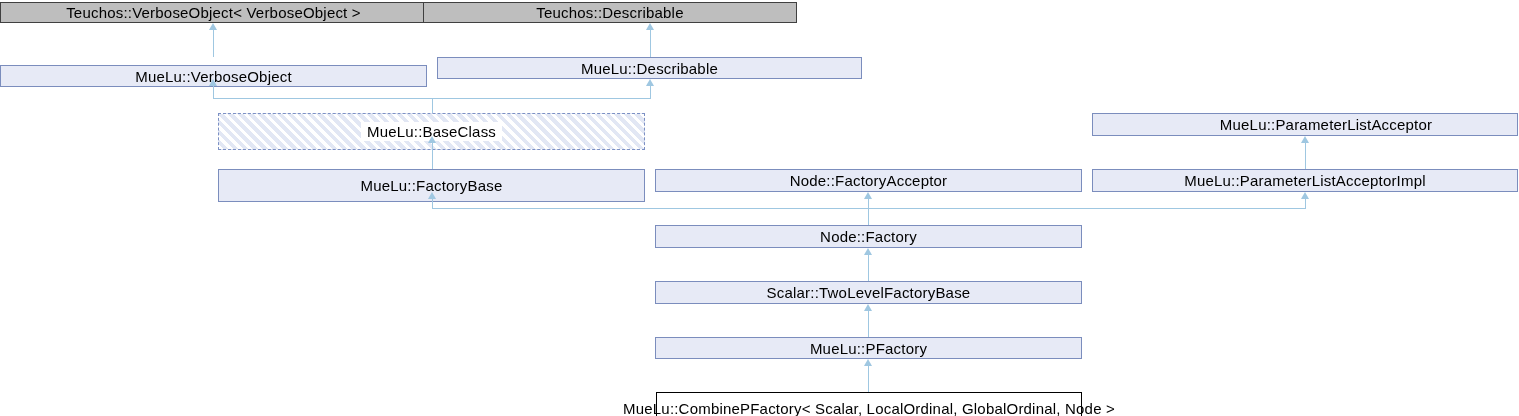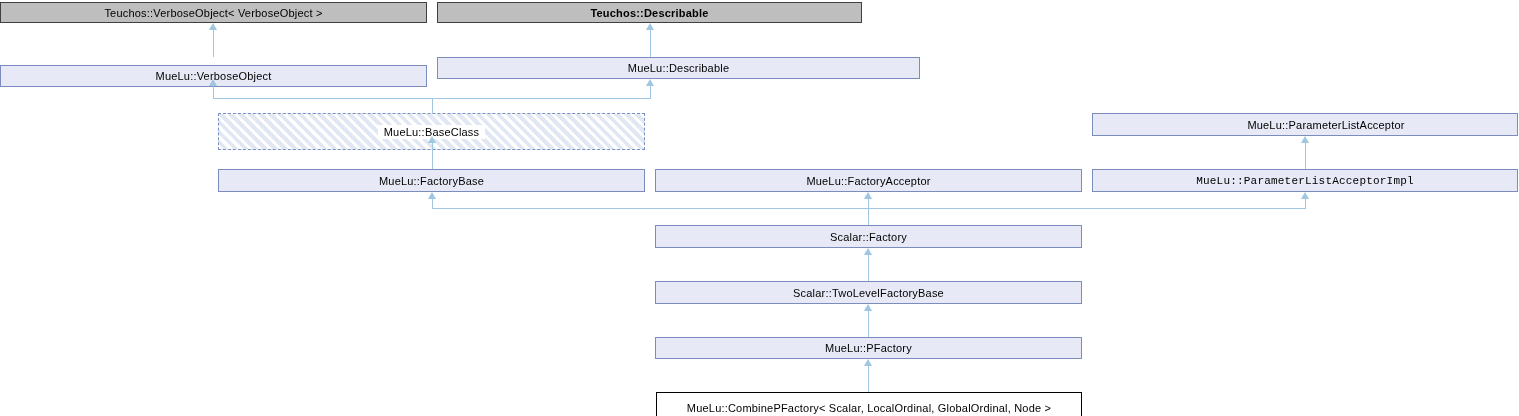--- a/index.html
+++ b/index.html
@@ -23,21 +23,21 @@
     font-family:"Liberation Sans","DejaVu Sans",sans-serif;
     overflow:hidden;
   }
   .node{
     position:absolute;
     box-sizing:border-box;
     display:flex;align-items:center;justify-content:center;
     background:var(--node-fill);
     border:1px solid var(--node-border);
     color:var(--text);
-    font-size:11px;
+    font-size:15px;
     white-space:nowrap;
     letter-spacing:0.2px;
   }
   .node.external{
     background:var(--external-fill);
     border-color:var(--external-border);
   }
   .node.current{
     background:var(--current-fill);
     border-color:var(--current-border);
@@ -62,50 +62,50 @@
   }
 </style>
 </head>
 <body>
 
 <div id="canvas">
 
   <div class="node external" style="left:0px;top:2px;width:427px;height:21px;">
     <span class="lbl">Teuchos::VerboseObject&lt; VerboseObject &gt;</span>
   </div>
-  <div class="node external" style="left:437px;top:2px;width:425px;height:21px;font-weight:bold;">
+  <div class="node external" style="left:423px;top:2px;width:374px;height:21px;">
     <span class="lbl">Teuchos::Describable</span>
   </div>
 
   <div class="node" style="left:0px;top:57px;width:427px;height:22px;margin-top:8px;">
     <span class="lbl">MueLu::VerboseObject</span>
   </div>
-  <div class="node" style="left:437px;top:57px;width:483px;height:22px;">
+  <div class="node" style="left:437px;top:57px;width:425px;height:22px;">
     <span class="lbl">MueLu::Describable</span>
   </div>
 
   <div class="node truncated" style="left:218px;top:113px;width:427px;height:37px;">
     <span class="lbl">MueLu::BaseClass</span>
   </div>
   <div class="node" style="left:1092px;top:113px;width:426px;height:23px;padding-left:42px;">
     <span class="lbl">MueLu::ParameterListAcceptor</span>
   </div>
 
-  <div class="node" style="left:218px;top:169px;width:427px;height:23px;text-align:center;">
+  <div class="node" style="left:218px;top:169px;width:427px;height:33px;text-align:center;">
     <span class="lbl">MueLu::FactoryBase</span>
   </div>
   <div class="node" style="left:655px;top:169px;width:427px;height:23px;">
-    <span class="lbl">MueLu::FactoryAcceptor</span>
+    <span class="lbl">Node::FactoryAcceptor</span>
   </div>
-  <div class="node" style="left:1092px;top:169px;width:426px;height:23px;font-family:Liberation Mono, monospace;">
+  <div class="node" style="left:1092px;top:169px;width:426px;height:23px;">
     <span class="lbl">MueLu::ParameterListAcceptorImpl</span>
   </div>
 
   <div class="node" style="left:655px;top:225px;width:427px;height:23px;">
-    <span class="lbl">Scalar::Factory</span>
+    <span class="lbl">Node::Factory</span>
   </div>
   <div class="node" style="left:655px;top:281px;width:427px;height:23px;">
     <span class="lbl">Scalar::TwoLevelFactoryBase</span>
   </div>
   <div class="node" style="left:655px;top:337px;width:427px;height:22px;">
     <span class="lbl">MueLu::PFactory</span>
   </div>
   <div class="node current" style="left:656px;top:392px;width:426px;height:32px;">
     <span class="lbl">MueLu::CombinePFactory&lt; Scalar, LocalOrdinal, GlobalOrdinal, Node &gt;</span>
   </div>

